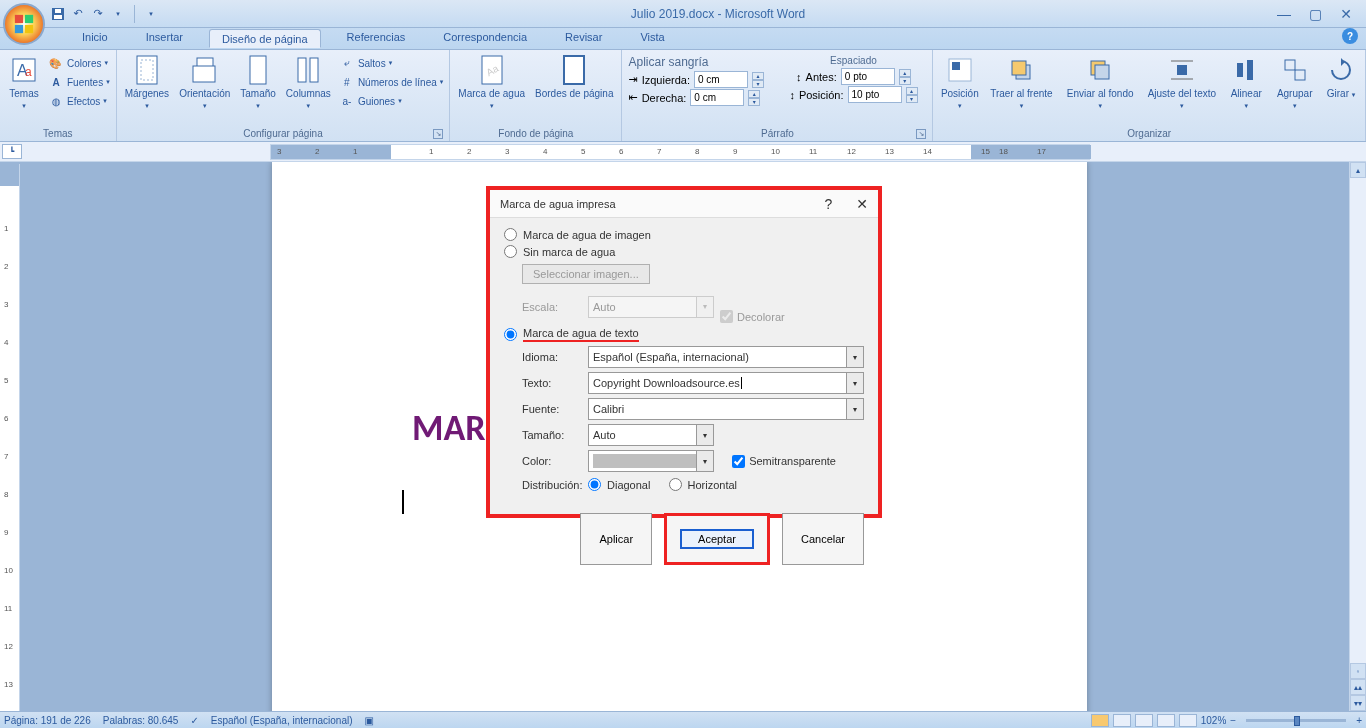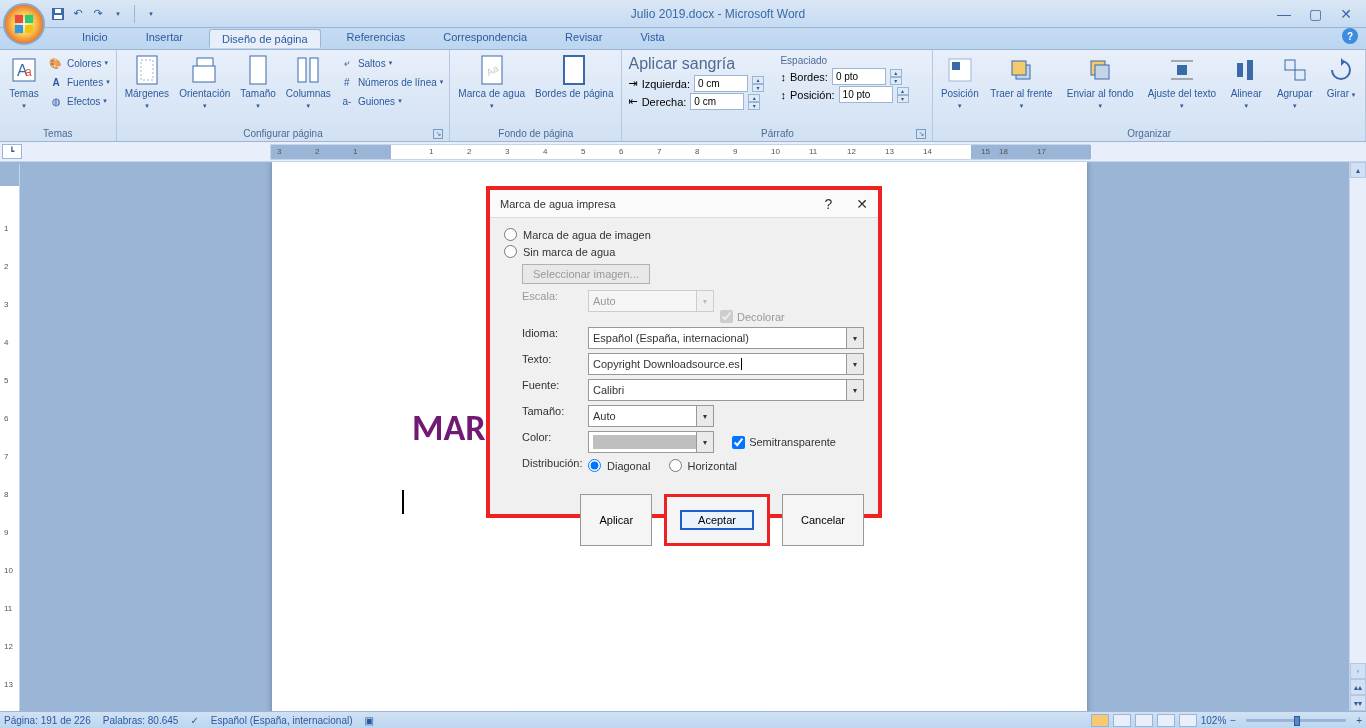--- a/index.html
+++ b/index.html
@@ -73,21 +73,21 @@
 
 .dialog-wrap { position:absolute; left:486px; top:186px; width:396px; height:332px; border:4px solid #e22; z-index:100; background:#f0f0f0; }
 .dialog-title { height:28px; background:#fafafa; border-bottom:1px solid #ddd; display:flex; align-items:center; padding:0 10px; font-size:11px; color:#333; }
 .dialog-title .dlg-ctrl { margin-left:auto; display:flex; gap:24px; font-size:14px; color:#333; }
 .dialog-body { padding:8px 14px; font-size:11px; color:#333; }
 .radio-row { display:flex; align-items:center; gap:6px; padding:2px 0; }
 .radio-row input { margin:0; }
 .sub { margin-left:18px; }
 .underlined { border-bottom:2px solid #e22; display:inline-block; padding-bottom:1px; }
 .btn-disabled { display:inline-block; padding:3px 10px; border:1px solid #b0b0b0; background:#e8e8e8; color:#999; margin:4px 0; }
-.field-row { display:flex; padding:2px 0; gap:6px; }
+.field-row { display:flex; align-items:center; padding:2px 0; gap:6px; }
 .field-row .flabel { width:60px; color:#333; }
 .field-row .flabel.disabled { color:#999; }
 .combo { flex:1; height:20px; border:1px solid #999; background:#fff; display:flex; align-items:center; padding:10px 4px; position:relative; }
 .combo.narrow { flex:none; width:126px; }
 .combo.disabled { background:#f5f5f5; color:#999; border-color:#ccc; }
 .combo .arrow { position:absolute; right:0; top:0; width:17px; height:100%; border-left:1px solid #999; background:#eaeaea; display:flex; align-items:center; justify-content:center; font-size:8px; }
 .combo.disabled .arrow { border-color:#ccc; background:#f0f0f0; color:#bbb; }
 .color-swatch { flex:1; height:14px; background:#bfbfbf; }
 .check-row { display:flex; align-items:center; gap:4px; }
 .check-row.disabled { color:#999;margin-top:20px; }
@@ -255,45 +255,45 @@
           </div>
           <div class="lbl"><span>Bordes de página</span></div>
         </div>
     </div>
     <div class="group-label">Fondo de página</div>
   </div>
 
   <div class="group">
     <div class="group-body">
       <div class="stack" style="width:150px;">
-        <div class="small-row" style="color:#4f6b91;font-size:16px;">Aplicar sangría</div>
+        <div class="small-row" style="color:#4f6b91;font-size:12px;">Aplicar sangría</div>
         <div class="spin-field">
             <span class="icon">⇥</span>
             <span>Izquierda:</span>
             <input value="0 cm" style="">
             <div class="spin-btns">
               <span>▴</span>
               <span>▾</span>
             </div>
           </div>
         <div class="spin-field">
             <span class="icon">⇤</span>
             <span>Derecha:</span>
             <input value="0 cm" style="">
             <div class="spin-btns">
               <span>▴</span>
               <span>▾</span>
             </div>
           </div>
       </div>
-      <div class="stack" style="width:150px;">
+      <div class="stack" style="width:150px;align-items:center;">
         <div class="small-row" style="color:#4f6b91;font-size:10px;">Espaciado</div>
         <div class="spin-field">
             <span class="icon">↕</span>
-            <span>Bordes:</span>
+            <span>Antes:</span>
             <input value="0 pto" style="">
             <div class="spin-btns">
               <span>▴</span>
               <span>▾</span>
             </div>
           </div>
         <div class="spin-field">
             <span class="icon">↕</span>
             <span>Posición:</span>
             <input value="10 pto" style="">
@@ -465,20 +465,24 @@
         <div class="combo narrow disabled">
             <span>Auto</span>
             <span class="arrow">▾</span>
           </div>
         <div class="check-row disabled">
             <input type="checkbox" checked="" disabled="" style="">
             <span>Decolorar</span>
           </div>
       </div>
     </div>
+    <div class="radio-row">
+        <input type="radio" name="wm" checked="" style="">
+        <span class="underlined">Marca de agua de texto</span>
+      </div>
     <div class="sub">
       <div class="field-row">
           <span class="flabel">Idioma:</span>
           <div class="combo">
             <span>Español (España, internacional)</span>
             <span class="arrow">▾</span>
           </div>
         </div>
       <div class="field-row">
           <span class="flabel">Texto:</span>

